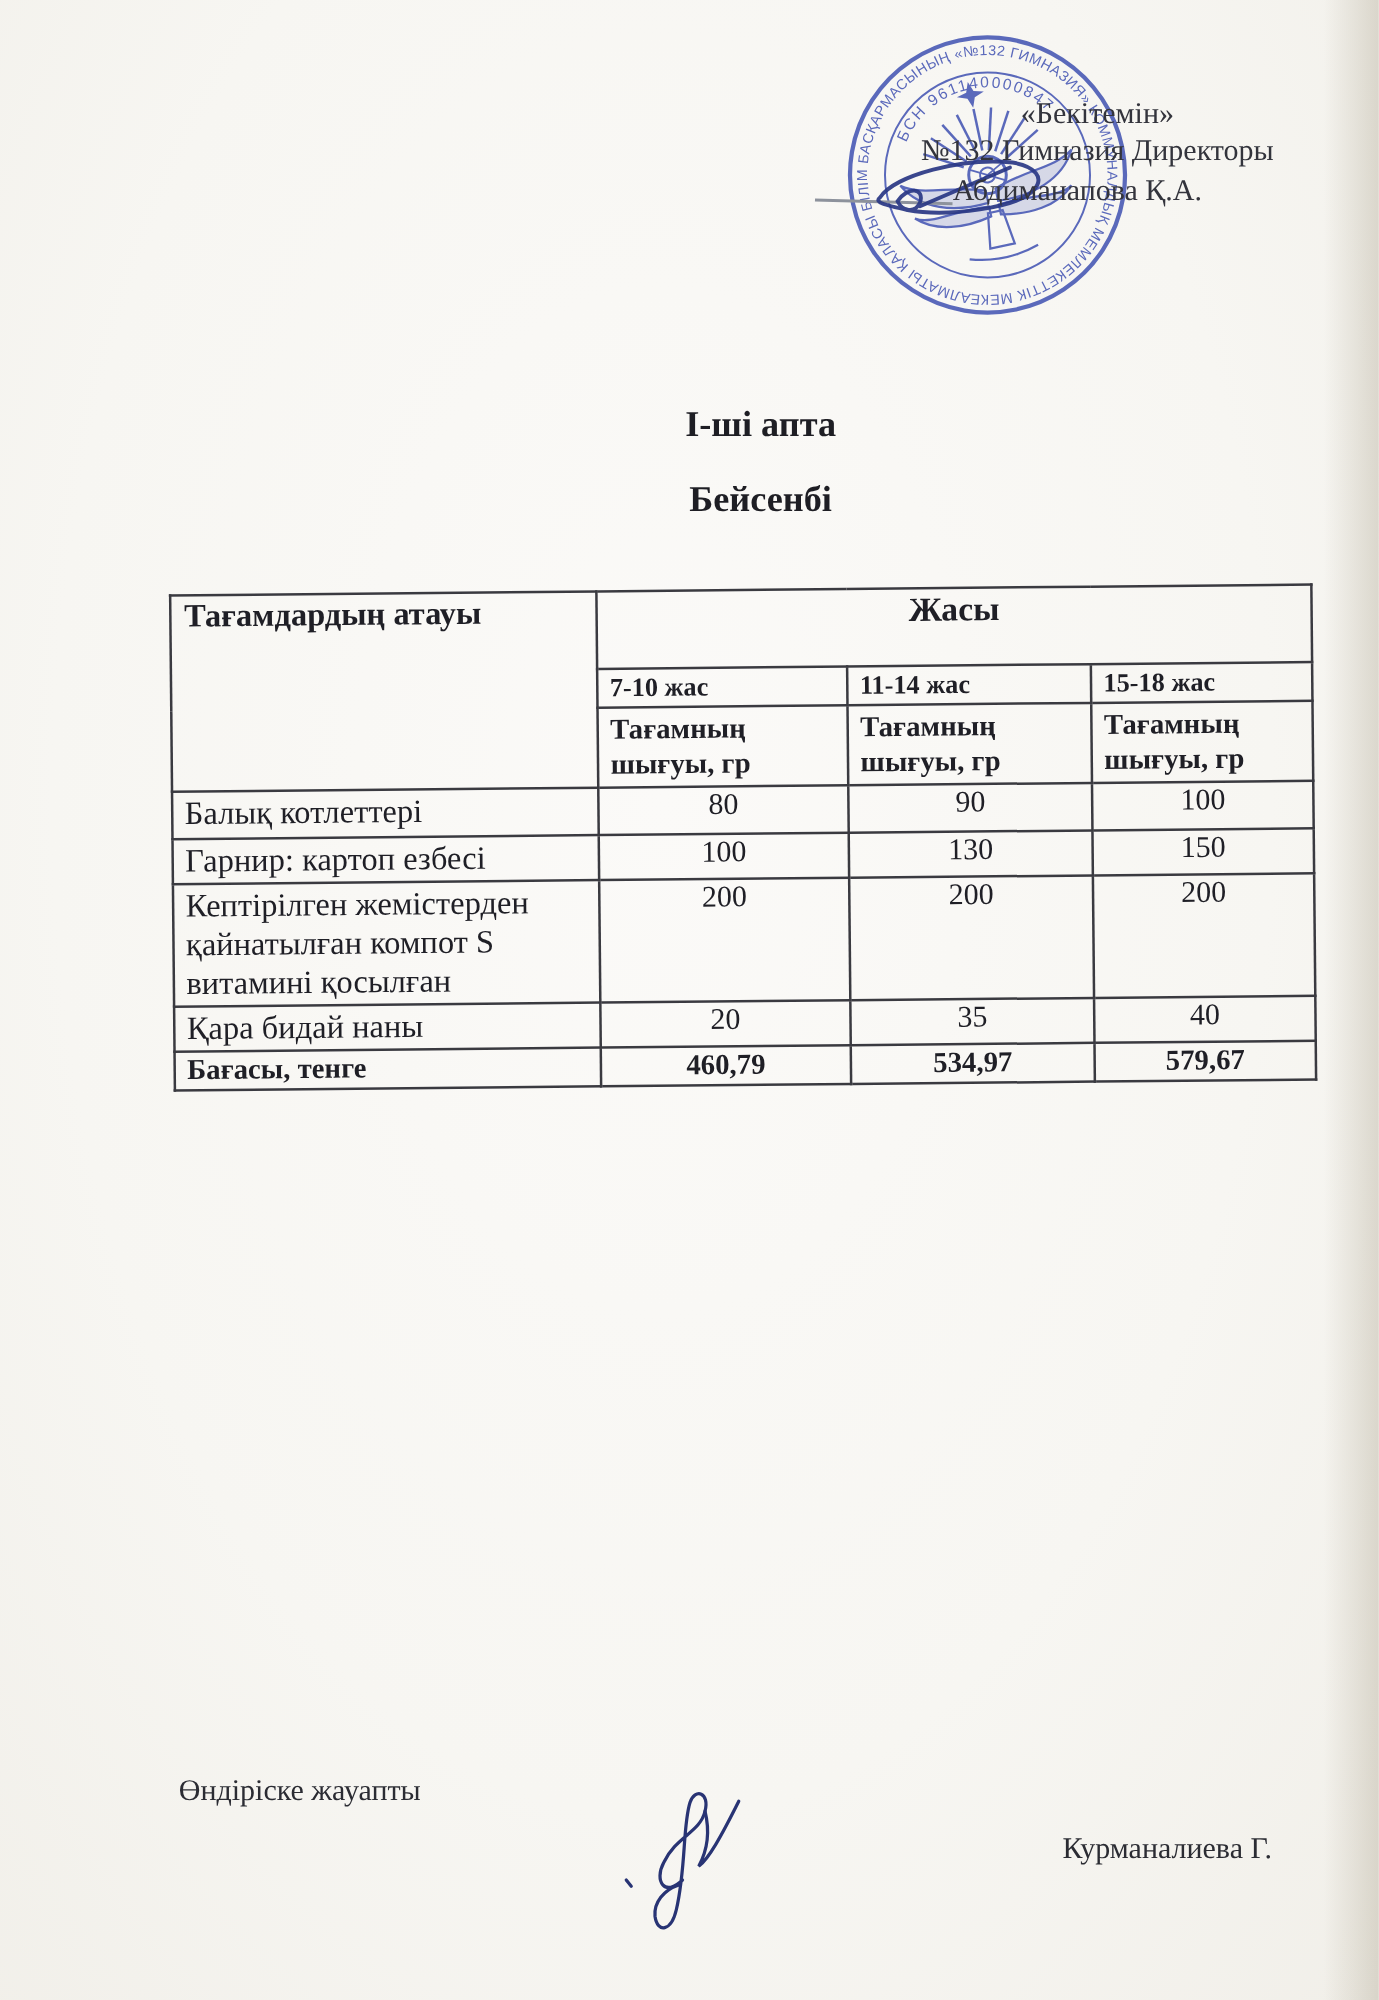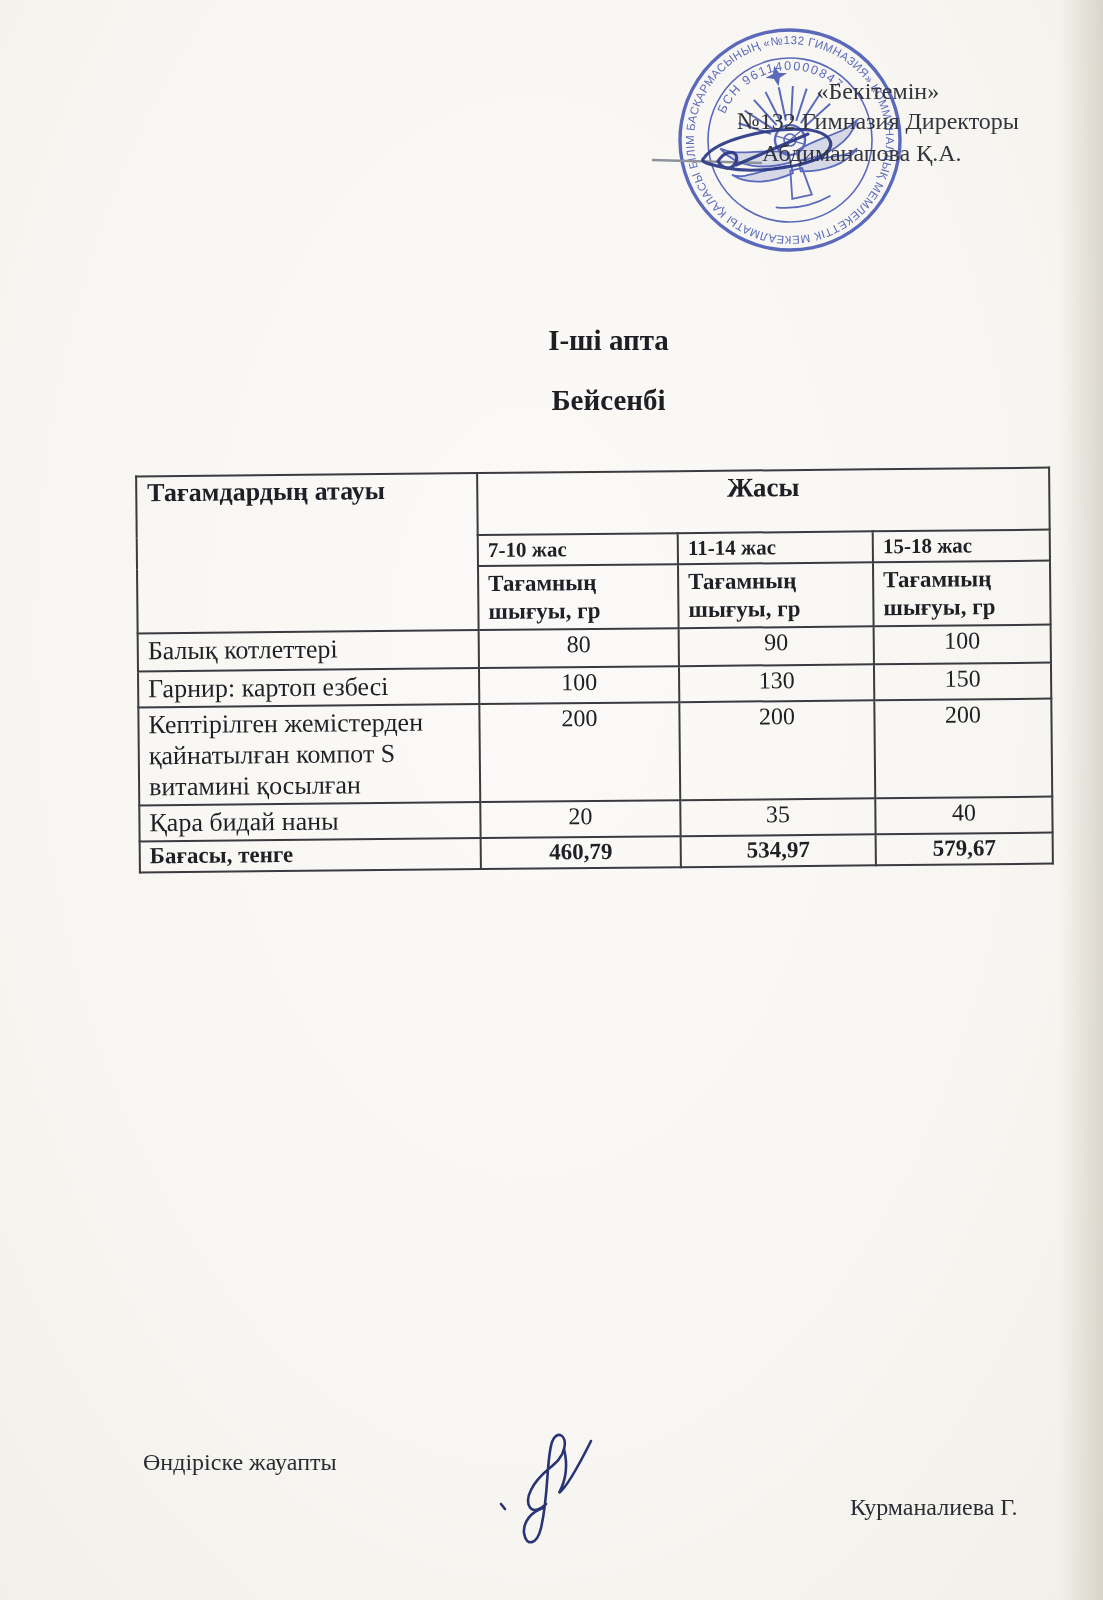--- a/index.html
+++ b/index.html
@@ -48,22 +48,22 @@
   tr.r-age td{font-weight:bold;font-size:21px;padding:2px 4px 2px 9px;height:25px;vertical-align:middle;}
   tr.r-sub td{font-weight:bold;font-size:23px;line-height:28px;padding:3px 8px 3px 9px;height:52px;vertical-align:middle;}
   tr.r-data td.dname{font-size:26px;line-height:31px;padding:1px 6px 2px 9px;}
   tr.r-data td.val{font-size:24px;text-align:center;padding-top:1px;}
   tr.r1 td{height:33px;} tr.r2 td{height:28px;} tr.r3 td{height:93px;} tr.r4 td{height:31px;}
   tr.r-price td{font-weight:bold;height:26px;}
   tr.r-price td.dname{font-size:23px;padding:1px 6px 2px 9px;}
   tr.r-price td.val{font-size:23px;text-align:center;padding-top:1px;}
 
   
-  .foot-left{position:absolute;left:143px;top:1449px;font-size:24px;color:#2b2c33;}
-  .foot-right{position:absolute;left:850px;top:1466px;font-size:24px;color:#2b2c33;margin-top:28px;}
+  .foot-left{position:absolute;left:143px;top:1420px;font-size:24px;color:#2b2c33;}
+  .foot-right{position:absolute;left:850px;top:1466px;font-size:24px;color:#2b2c33;}
   .foot-sig{position:absolute;left:468px;top:1408px;}
 </style>
 </head>
 <body>
 
 <div class="page">
 
   <div class="seal">
     <svg width="280" height="260" viewBox="0 0 280 260">
       <g stroke="#4a5ab5" fill="none" opacity="0.9" transform="rotate(-12 150 128)">

